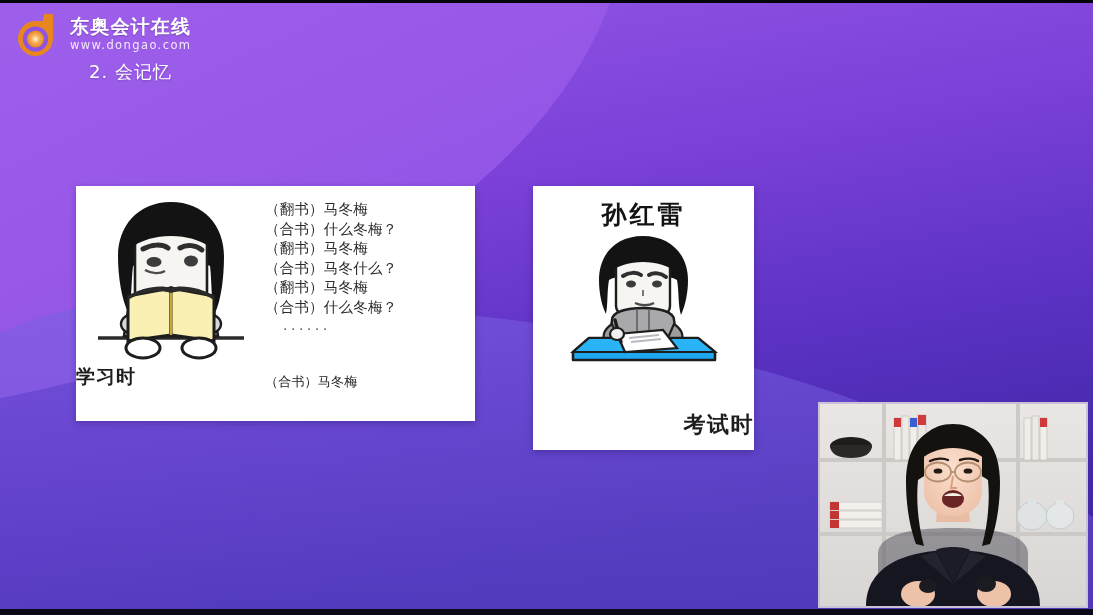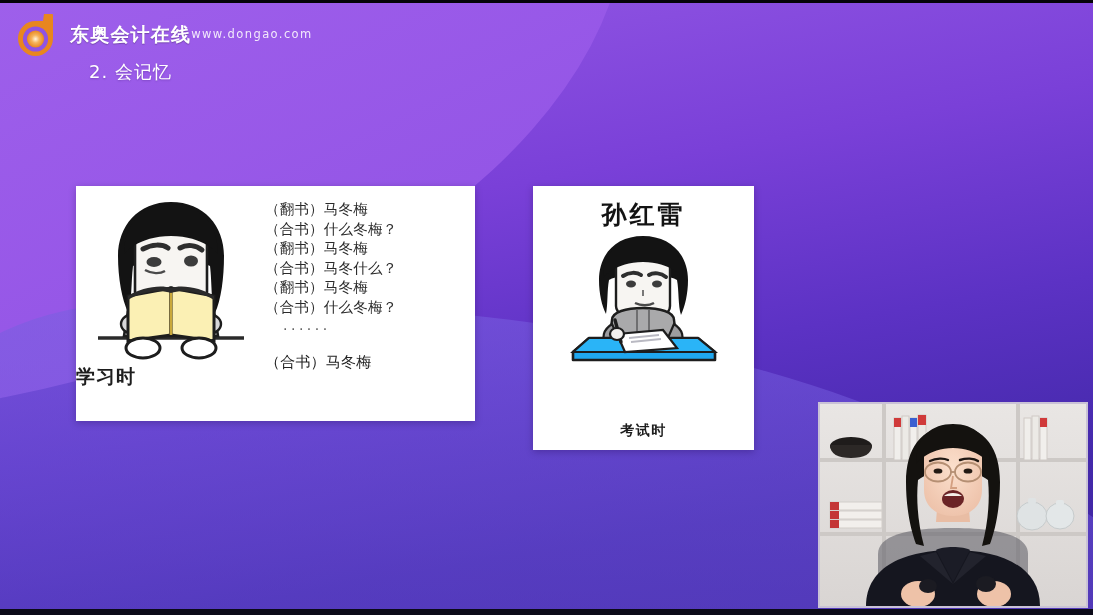--- a/index.html
+++ b/index.html
@@ -66,21 +66,21 @@
     gap: 9px;
   }
   .logo-mark {
     width: 47px;
     height: 47px;
     position: relative;
     flex: none;
   }
   .logo-text {
     display: flex;
-    flex-direction: row;
+    flex-direction: column;
     justify-content: center;
     line-height: 1;
   }
   .logo-cn {
     color: #ffffff;
     font-size: 19px;
     font-weight: 700;
     letter-spacing: 1.2px;
     text-shadow: 0 1px 1px rgba(0,0,0,.25);
   }
@@ -162,24 +162,24 @@
     letter-spacing: .2px;
   }
   .script-dots {
     font-size: 14px;
     color: #5b5b5b;
     letter-spacing: 3.5px;
     padding-left: 18px;
     line-height: 22px;
   }
   .script-final {
-    font-size: 15px;
+    font-size: 13px;
     color: #222;
     white-space: nowrap;
-    margin-top: 13px;
+    margin-top: 33px;
     letter-spacing: .2px;
   }
 
   
   .rc-title {
     position: absolute;
     left: 0; right: 0;
     top: 12px;
     text-align: center;
     font-size: 25px;
@@ -191,22 +191,22 @@
     position: absolute;
     left: 26px;
     top: 48px;
     width: 169px;
     height: 134px;
   }
   .rc-label {
     position: absolute;
     left: 0; right: 0;
     bottom: 10px;
-    text-align: center;
-    font-size: 14px;
+    text-align: right;
+    font-size: 22px;
     font-weight: 700;
     color: #1d1d1d;
     letter-spacing: 1.5px;
   }
 
   
   .webcam {
     position: absolute;
     left: 818px;
     top: 402px;

